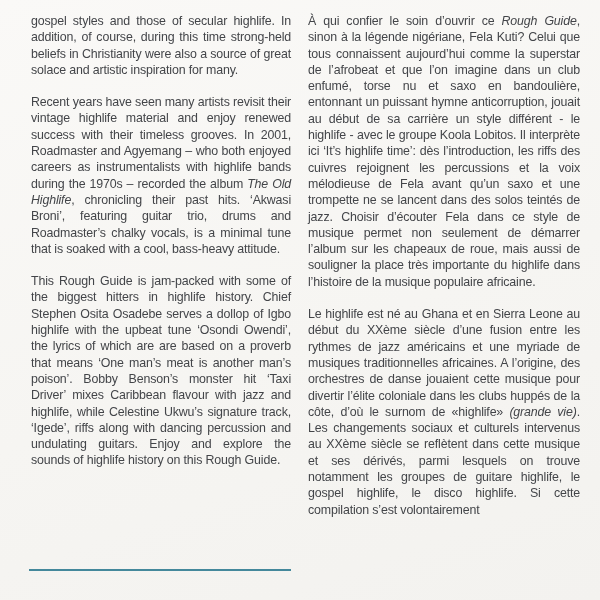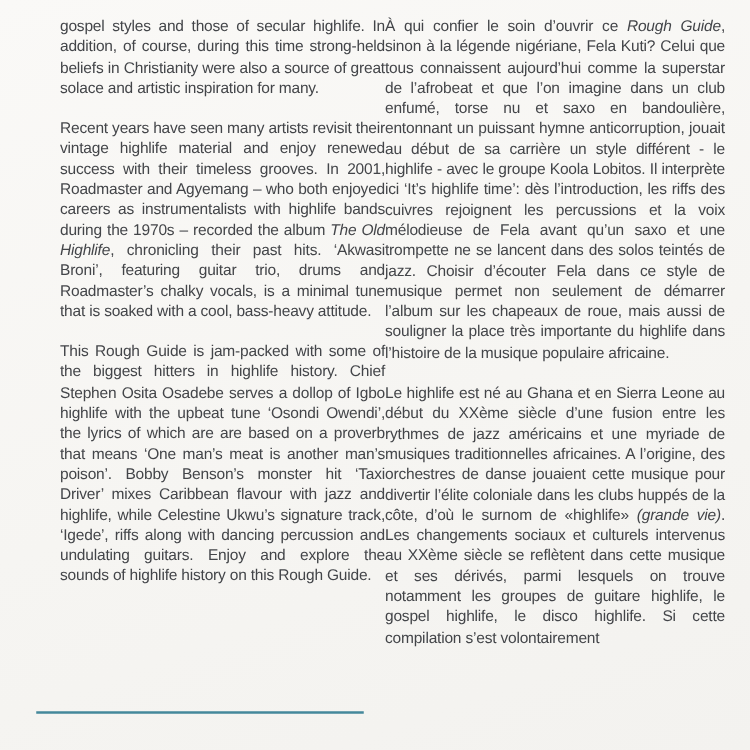--- a/index.html
+++ b/index.html
@@ -21,21 +21,21 @@
   .col {
     position: absolute;
     top: 13px;
     text-align: justify;
     font-size: 12.4px;
     line-height: 16.3px;
     letter-spacing: -0.15px;
     color: #434549;
   }
   .col-left {
-    left: 48px;
+    left: 31px;
     width: 260px;
   }
   .col-right {
     left: 308px;
     width: 272px;
   }
   .col p {
     margin: 0 0 16px 0;
   }
   .col em {

